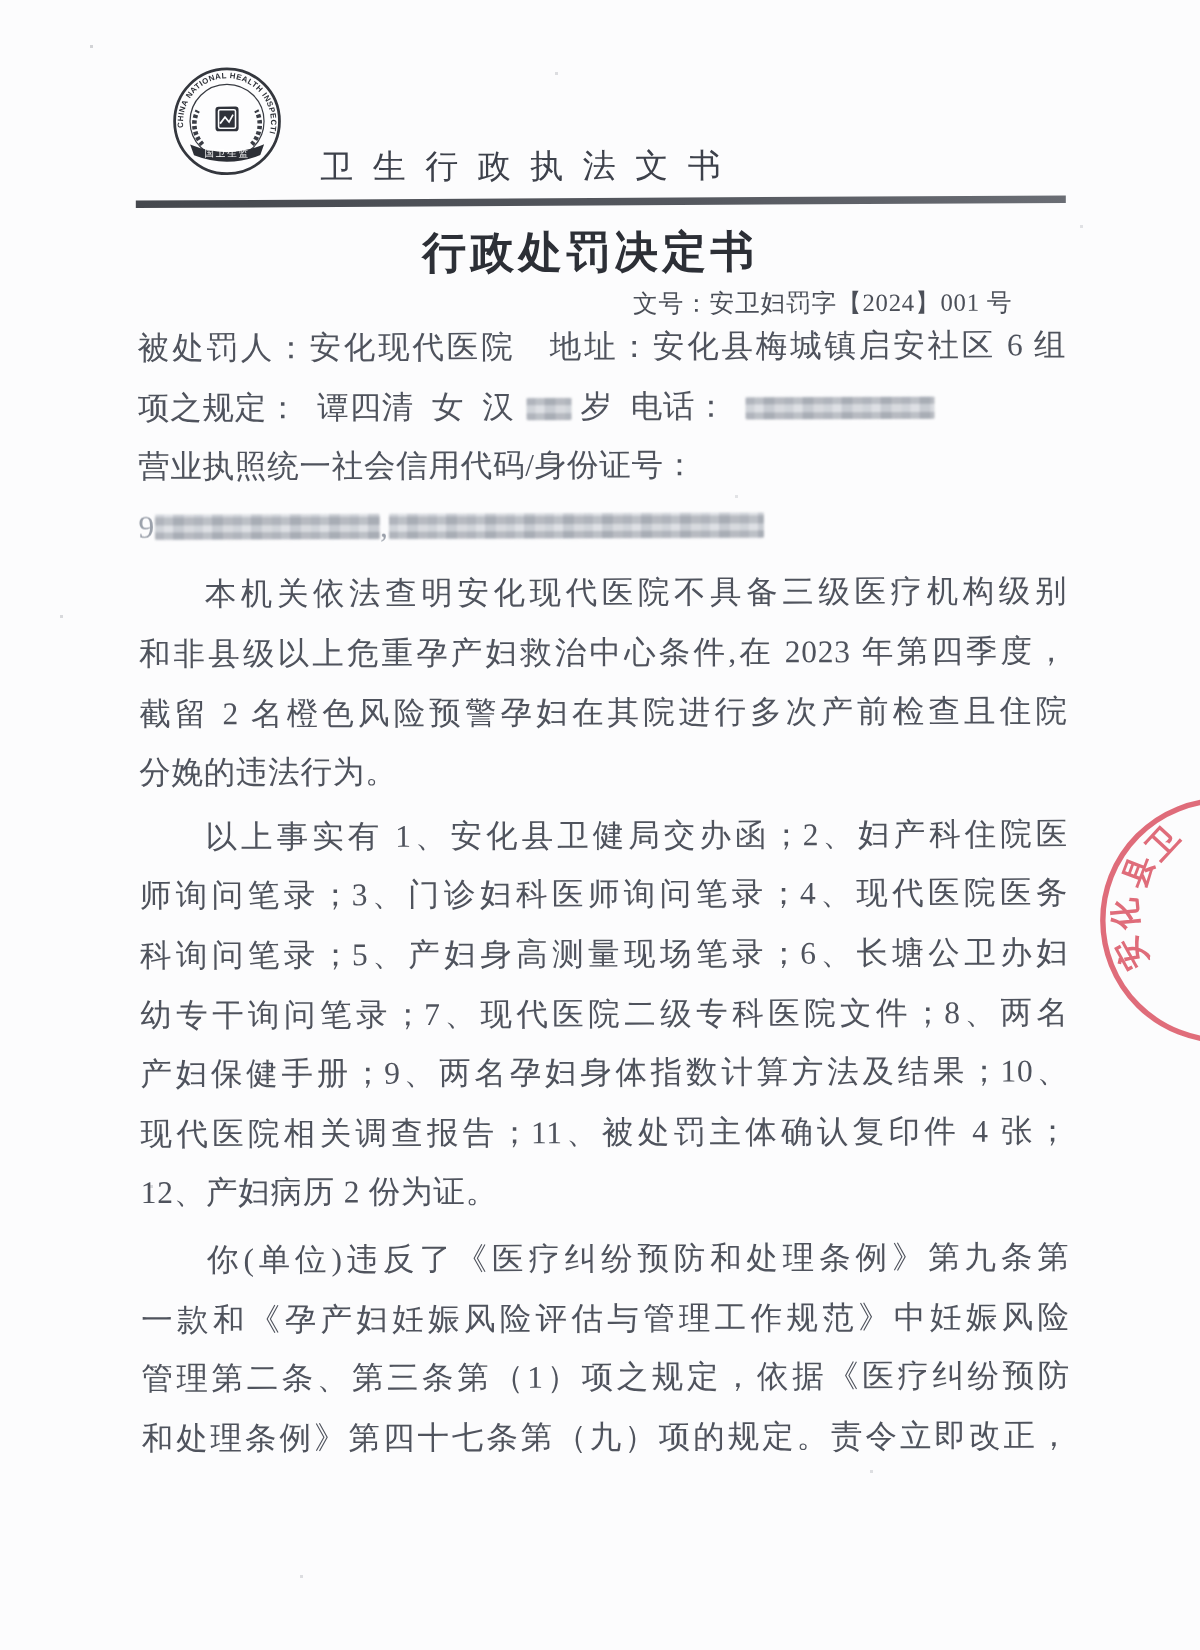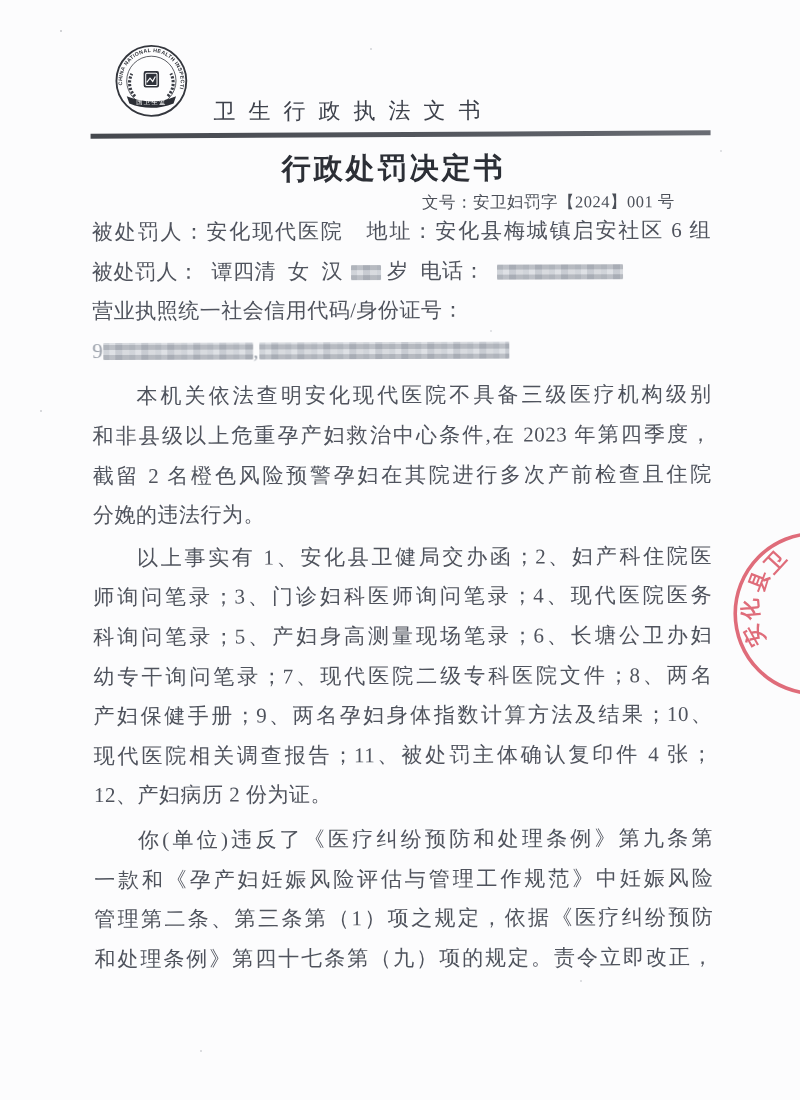--- a/index.html
+++ b/index.html
@@ -98,21 +98,21 @@
     <div class="doccat">卫生行政执法文书</div>
     <div class="rule"></div>
     <h1 class="title">行政处罚决定书</h1>
     <div class="docno">文号：安卫妇罚字【2024】001 号</div>
 
     <div class="body">
 
       <div class="ln">被处罚人：安化现代医院　地址：安化县梅城镇启安社区 6 组</div>
 
       <div class="ln left">
-        <span class="seg">被处罚人：</span><span class="seg">谭四清</span><span class="seg">女</span><span class="seg-tight">汉</span><span class="redact r-age"></span><span class="seg" style="margin-left:6px">岁</span><span class="seg">电话：</span><span class="redact r-phone"></span>
+        <span class="seg">项之规定：</span><span class="seg">谭四清</span><span class="seg">女</span><span class="seg-tight">汉</span><span class="redact r-age"></span><span class="seg" style="margin-left:6px">岁</span><span class="seg">电话：</span><span class="redact r-phone"></span>
       </div>
 
       <div class="ln left">营业执照统一社会信用代码/身份证号：</div>
 
       <div class="ln left code-line">
         <span>9</span><span class="redact r-code1"></span><span>,</span><span class="redact r-code2"></span>
       </div>
 
       <div class="p2">
         <div class="ln ind">本机关依法查明安化现代医院不具备三级医疗机构级别</div>

